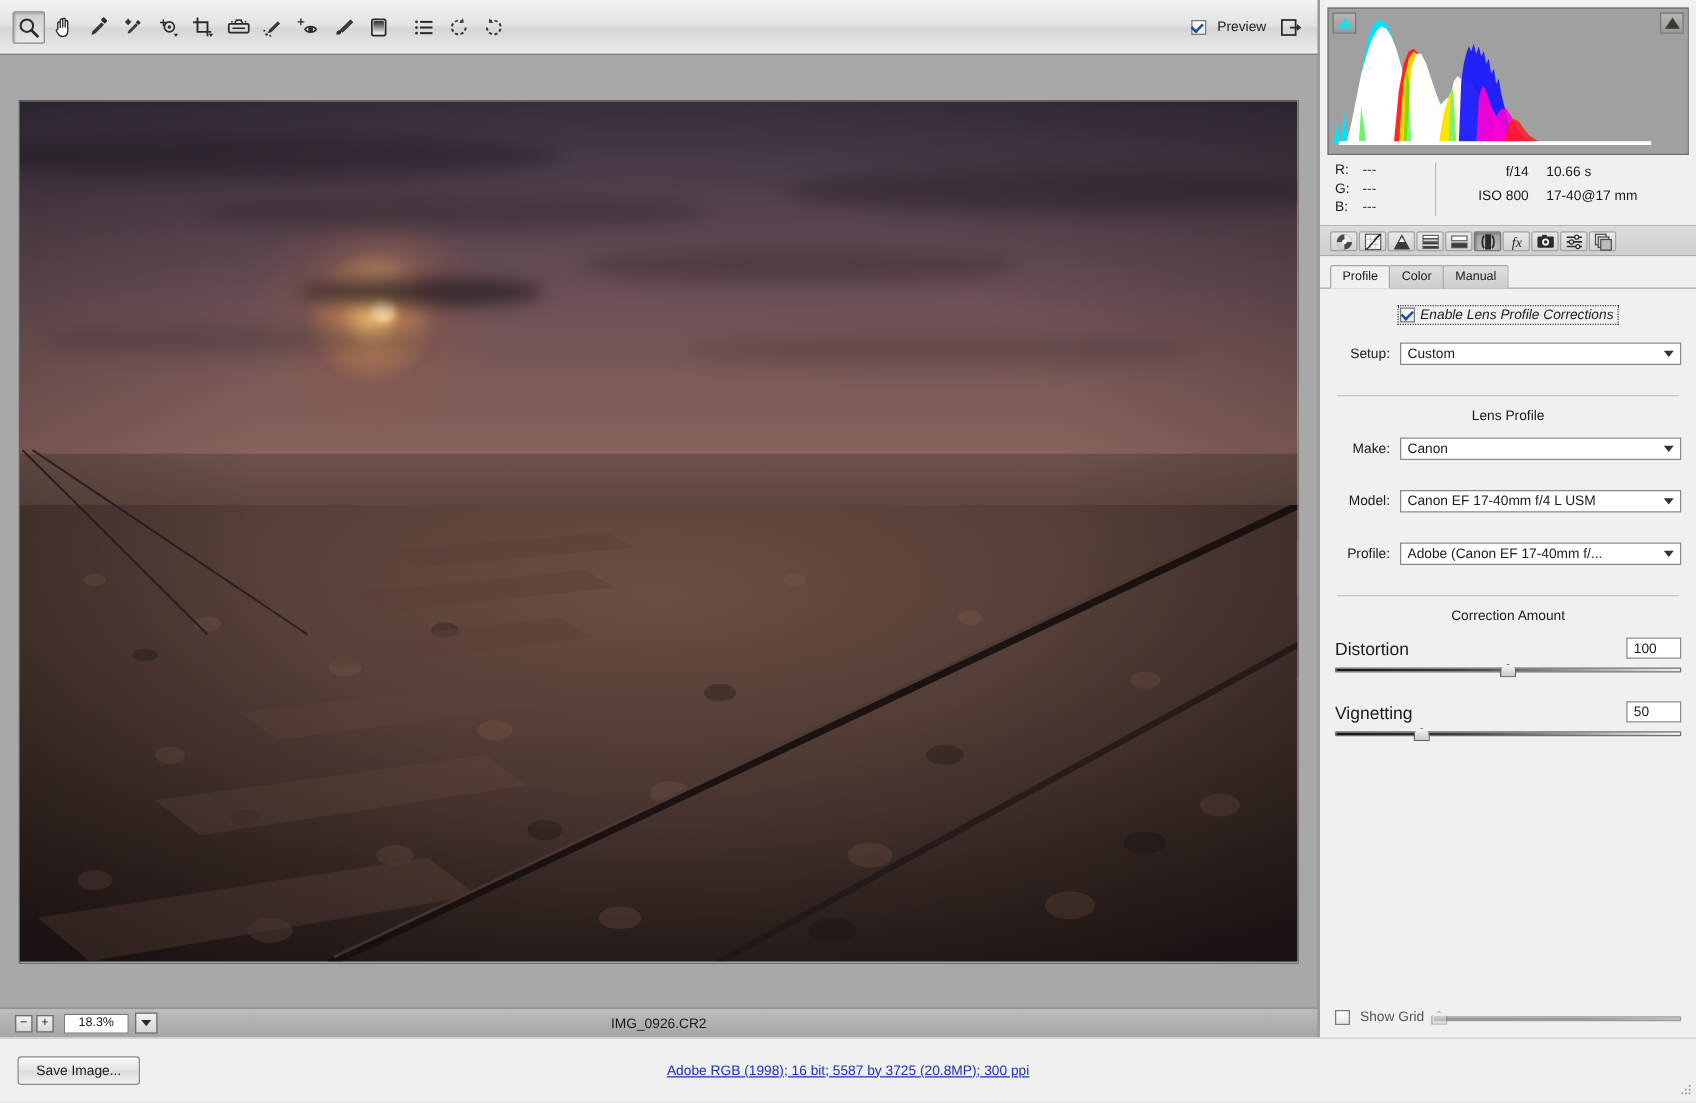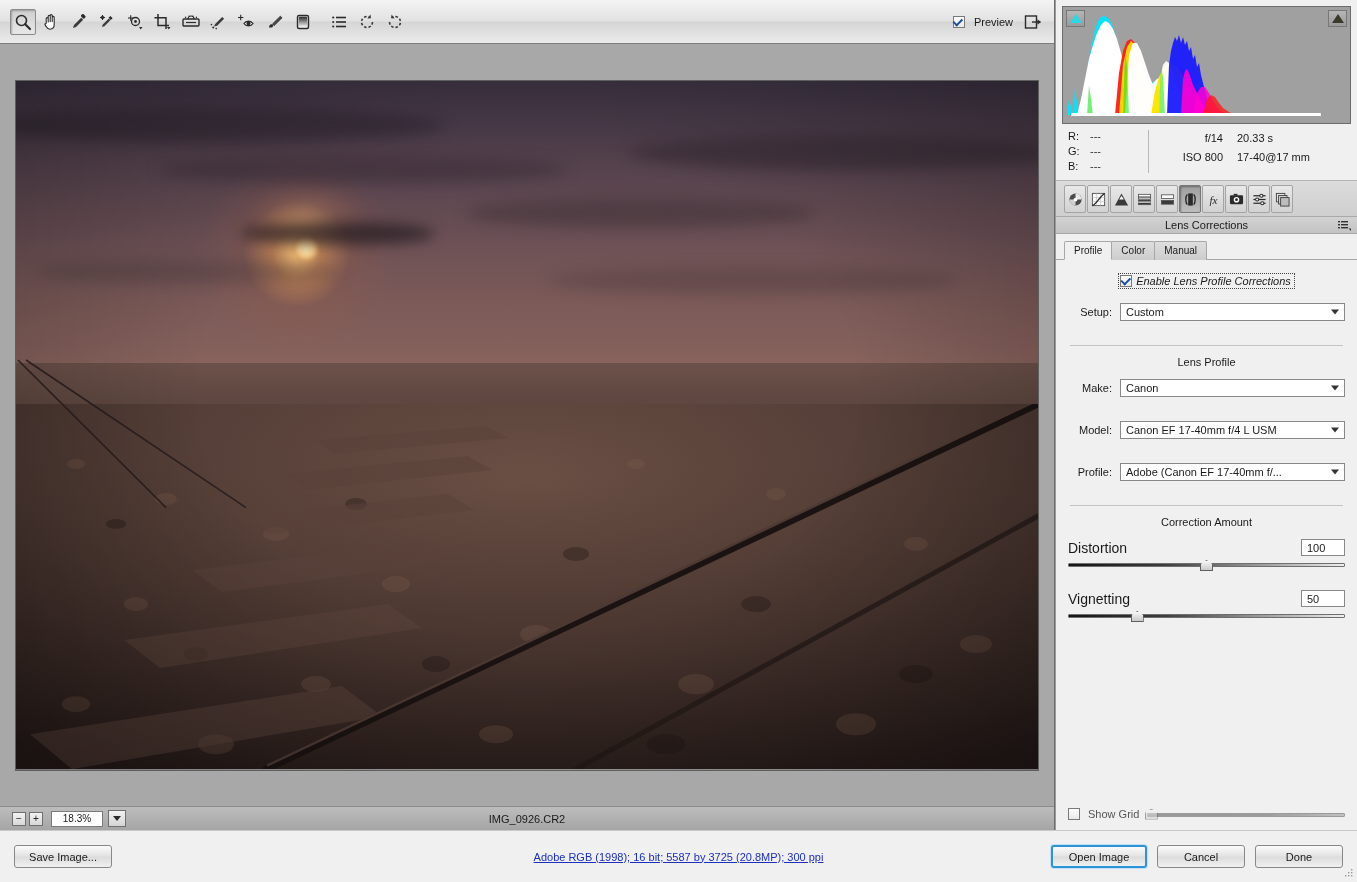--- a/index.html
+++ b/index.html
@@ -238,21 +238,21 @@
   .exif-a { width: 74px; text-align: right; padding-right: 14px; }
 
   .panel-icons {
     display: flex;
     padding: 4px 6px 3px 8px;
     background: linear-gradient(to bottom,#dcdcdc,#cfcfcf);
     border-bottom: 1px solid #a9a9a9;
     gap: 1px;
   }
   .pi {
-    width: 22px; height: 28px;
+    width: 22px; height: 16px;
     border: 1px solid #a4a4a4;
     border-radius: 2px;
     background: linear-gradient(to bottom,#e9e9e9,#d2d2d2);
     display: flex; align-items: center; justify-content: center;
   }
   .pi.active {
     background: linear-gradient(to bottom,#9f9f9f,#bdbdbd);
     border-color: #787878;
     box-shadow: inset 1px 1px 2px rgba(0,0,0,0.35);
   }
@@ -717,21 +717,21 @@
           </div>
           <div class="rgb-row">
             <span class="lbl">B:</span>
             <span class="val">---</span>
           </div>
         </div>
         <div class="exif-div"></div>
         <div class="exif-col">
           <div class="exif-line">
             <span class="exif-a">f/14</span>
-            <span>20.33 s</span>
+            <span>10.66 s</span>
           </div>
           <div class="exif-line">
             <span class="exif-a">ISO 800</span>
             <span>17-40@17 mm</span>
           </div>
         </div>
       </div>
 
       <div class="panel-icons">
         <div class="pi">
@@ -810,36 +810,20 @@
         </div>
         <div class="pi">
           <svg width="15" height="15" viewBox="0 0 16 16">
               <rect x="1.5" y="1.5" width="9" height="9" fill="#e6e6e6" stroke="#444" stroke-width="1"></rect>
               <rect x="3.8" y="3.8" width="9" height="9" fill="#d2d2d2" stroke="#444" stroke-width="1"></rect>
               <rect x="6" y="6" width="9" height="9" fill="#bdbdbd" stroke="#444" stroke-width="1"></rect>
             </svg>
         </div>
       </div>
 
-      <div class="panel-title">
-        <span>Lens Corrections</span>
-        <span class="flyout">
-          <svg width="13" height="11" viewBox="0 0 13 11">
-              <g fill="#333">
-                <rect x="0" y="1" width="2" height="1.4"></rect>
-                <rect x="3" y="1" width="7" height="1.4"></rect>
-                <rect x="0" y="4" width="2" height="1.4"></rect>
-                <rect x="3" y="4" width="7" height="1.4"></rect>
-                <rect x="0" y="7" width="2" height="1.4"></rect>
-                <rect x="3" y="7" width="7" height="1.4"></rect>
-              </g>
-              <path d="M10.5 8.6 L13 8.6 L13 11 Z" fill="#333"></path>
-            </svg>
-        </span>
-      </div>
 
       <div class="tabs">
         <div class="tab active">Profile</div>
         <div class="tab">Color</div>
         <div class="tab">Manual</div>
       </div>
 
       <div class="panel-body">
 
         <div class="enable-row">
@@ -919,25 +903,20 @@
             <div class="knob" style="left:2%;top:0;"></div>
           </div>
         </div>
       </div>
     </div>
   </div>
 
   <div class="bottombar">
     <div class="btn" style="min-width:98px;">Save Image...</div>
     <a class="wf-link" href="#">Adobe RGB (1998); 16 bit; 5587 by 3725 (20.8MP); 300 ppi</a>
-    <div class="right-btns">
-      <div class="btn primary" style="min-width:96px;">Open Image</div>
-      <div class="btn" style="min-width:88px;">Cancel</div>
-      <div class="btn" style="min-width:88px;">Done</div>
-    </div>
     <div class="resize-grip">
       <svg width="11" height="11" viewBox="0 0 11 11">
           <g fill="#999">
             <rect x="8" y="2" width="1.4" height="1.4"></rect>
             <rect x="5" y="5" width="1.4" height="1.4"></rect>
             <rect x="8" y="5" width="1.4" height="1.4"></rect>
             <rect x="2" y="8" width="1.4" height="1.4"></rect>
             <rect x="5" y="8" width="1.4" height="1.4"></rect>
             <rect x="8" y="8" width="1.4" height="1.4"></rect>
           </g>

